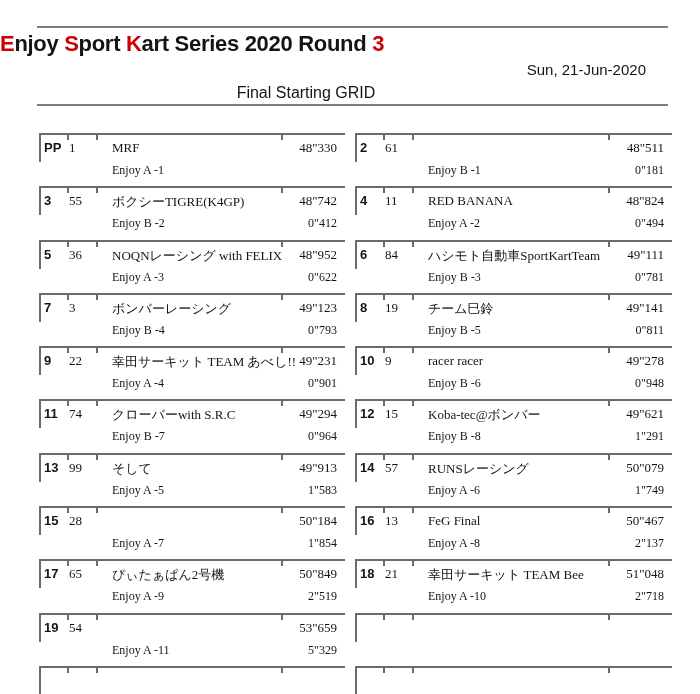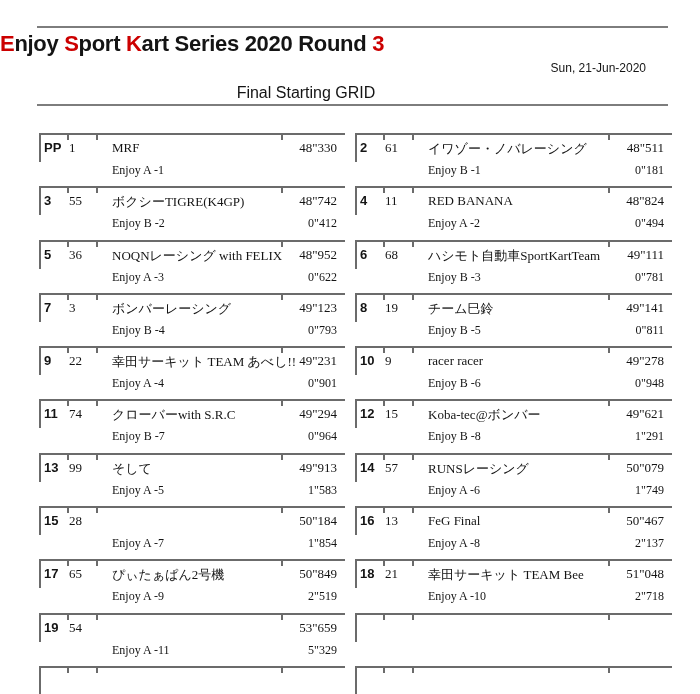--- a/index.html
+++ b/index.html
@@ -21,21 +21,21 @@
   .top-rule{top:26px;}
   .second-rule{top:104px;}
   .title{
     position:absolute;top:31px;left:0;width:700px;text-align:left;
     font-family:"Liberation Sans",sans-serif;font-weight:bold;font-size:22px;
     letter-spacing:-0.3px;white-space:nowrap;
   }
   .title .accent{color:var(--accent);}
   .date{
     position:absolute;top:61px;right:54px;
-    font-family:"Liberation Sans",sans-serif;font-size:12px;
+    font-family:"Liberation Sans",sans-serif;font-size:15px;
   }
   .subtitle{
     position:absolute;top:84px;left:0;width:612px;text-align:center;
     font-family:"Liberation Sans",sans-serif;font-size:16px;
   }
   .grid{
     position:absolute;left:39px;top:133px;
     display:flex;gap:10px;align-items:flex-start;
   }
   .col{position:relative;}
@@ -187,42 +187,41 @@
         <span class="tick t3"></span>
       </div>
     </div>
   <div class="col col-right">
       <div class="cell">
         <span class="tick t1"></span>
         <span class="tick t2"></span>
         <span class="tick t3"></span>
         <span class="pos">2</span>
         <span class="kart">61</span>
-        <span class="team">イワゾー・ノバレーシング</span>
         <span class="time">48"511</span>
         <span class="cls">Enjoy B -1</span>
         <span class="gap">0"181</span>
       </div>
       <div class="cell">
         <span class="tick t1"></span>
         <span class="tick t2"></span>
         <span class="tick t3"></span>
         <span class="pos">4</span>
         <span class="kart">11</span>
         <span class="team">RED BANANA</span>
         <span class="time">48"824</span>
         <span class="cls">Enjoy A -2</span>
         <span class="gap">0"494</span>
       </div>
       <div class="cell">
         <span class="tick t1"></span>
         <span class="tick t2"></span>
         <span class="tick t3"></span>
         <span class="pos">6</span>
-        <span class="kart">68</span>
+        <span class="kart">84</span>
         <span class="team">ハシモト自動車SportKartTeam</span>
         <span class="time">49"111</span>
         <span class="cls">Enjoy B -3</span>
         <span class="gap">0"781</span>
       </div>
       <div class="cell">
         <span class="tick t1"></span>
         <span class="tick t2"></span>
         <span class="tick t3"></span>
         <span class="pos">8</span>

